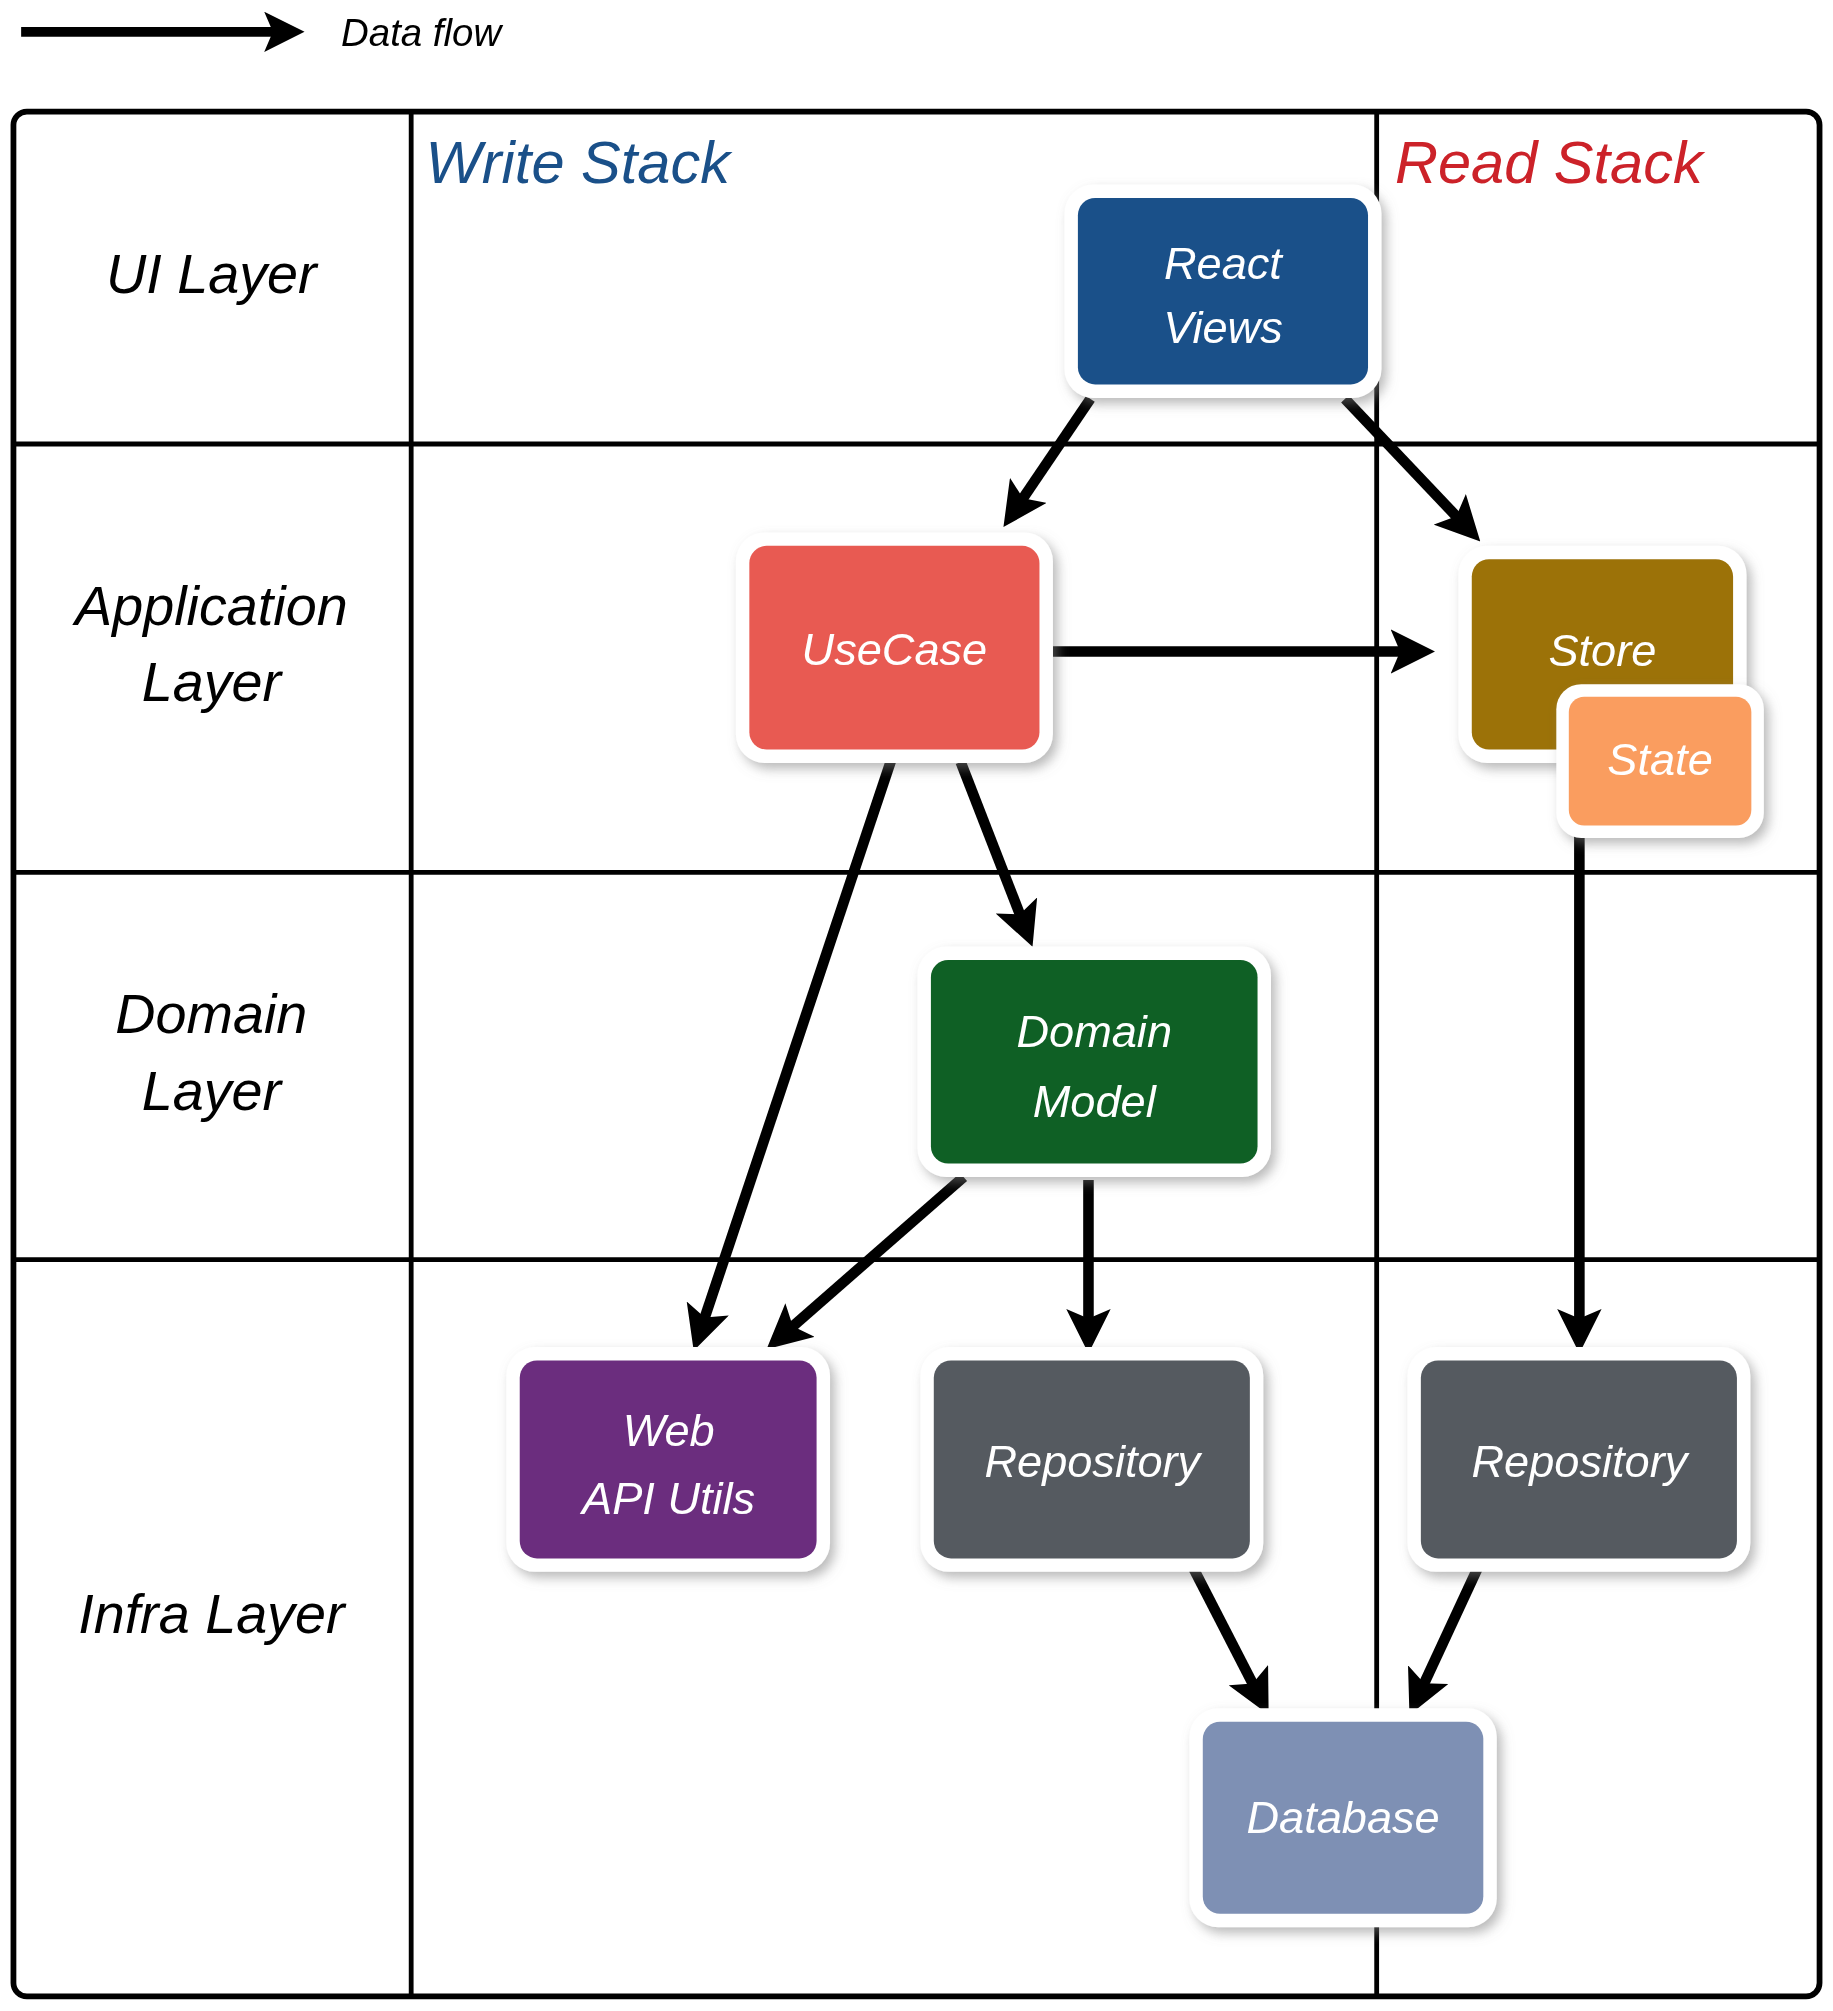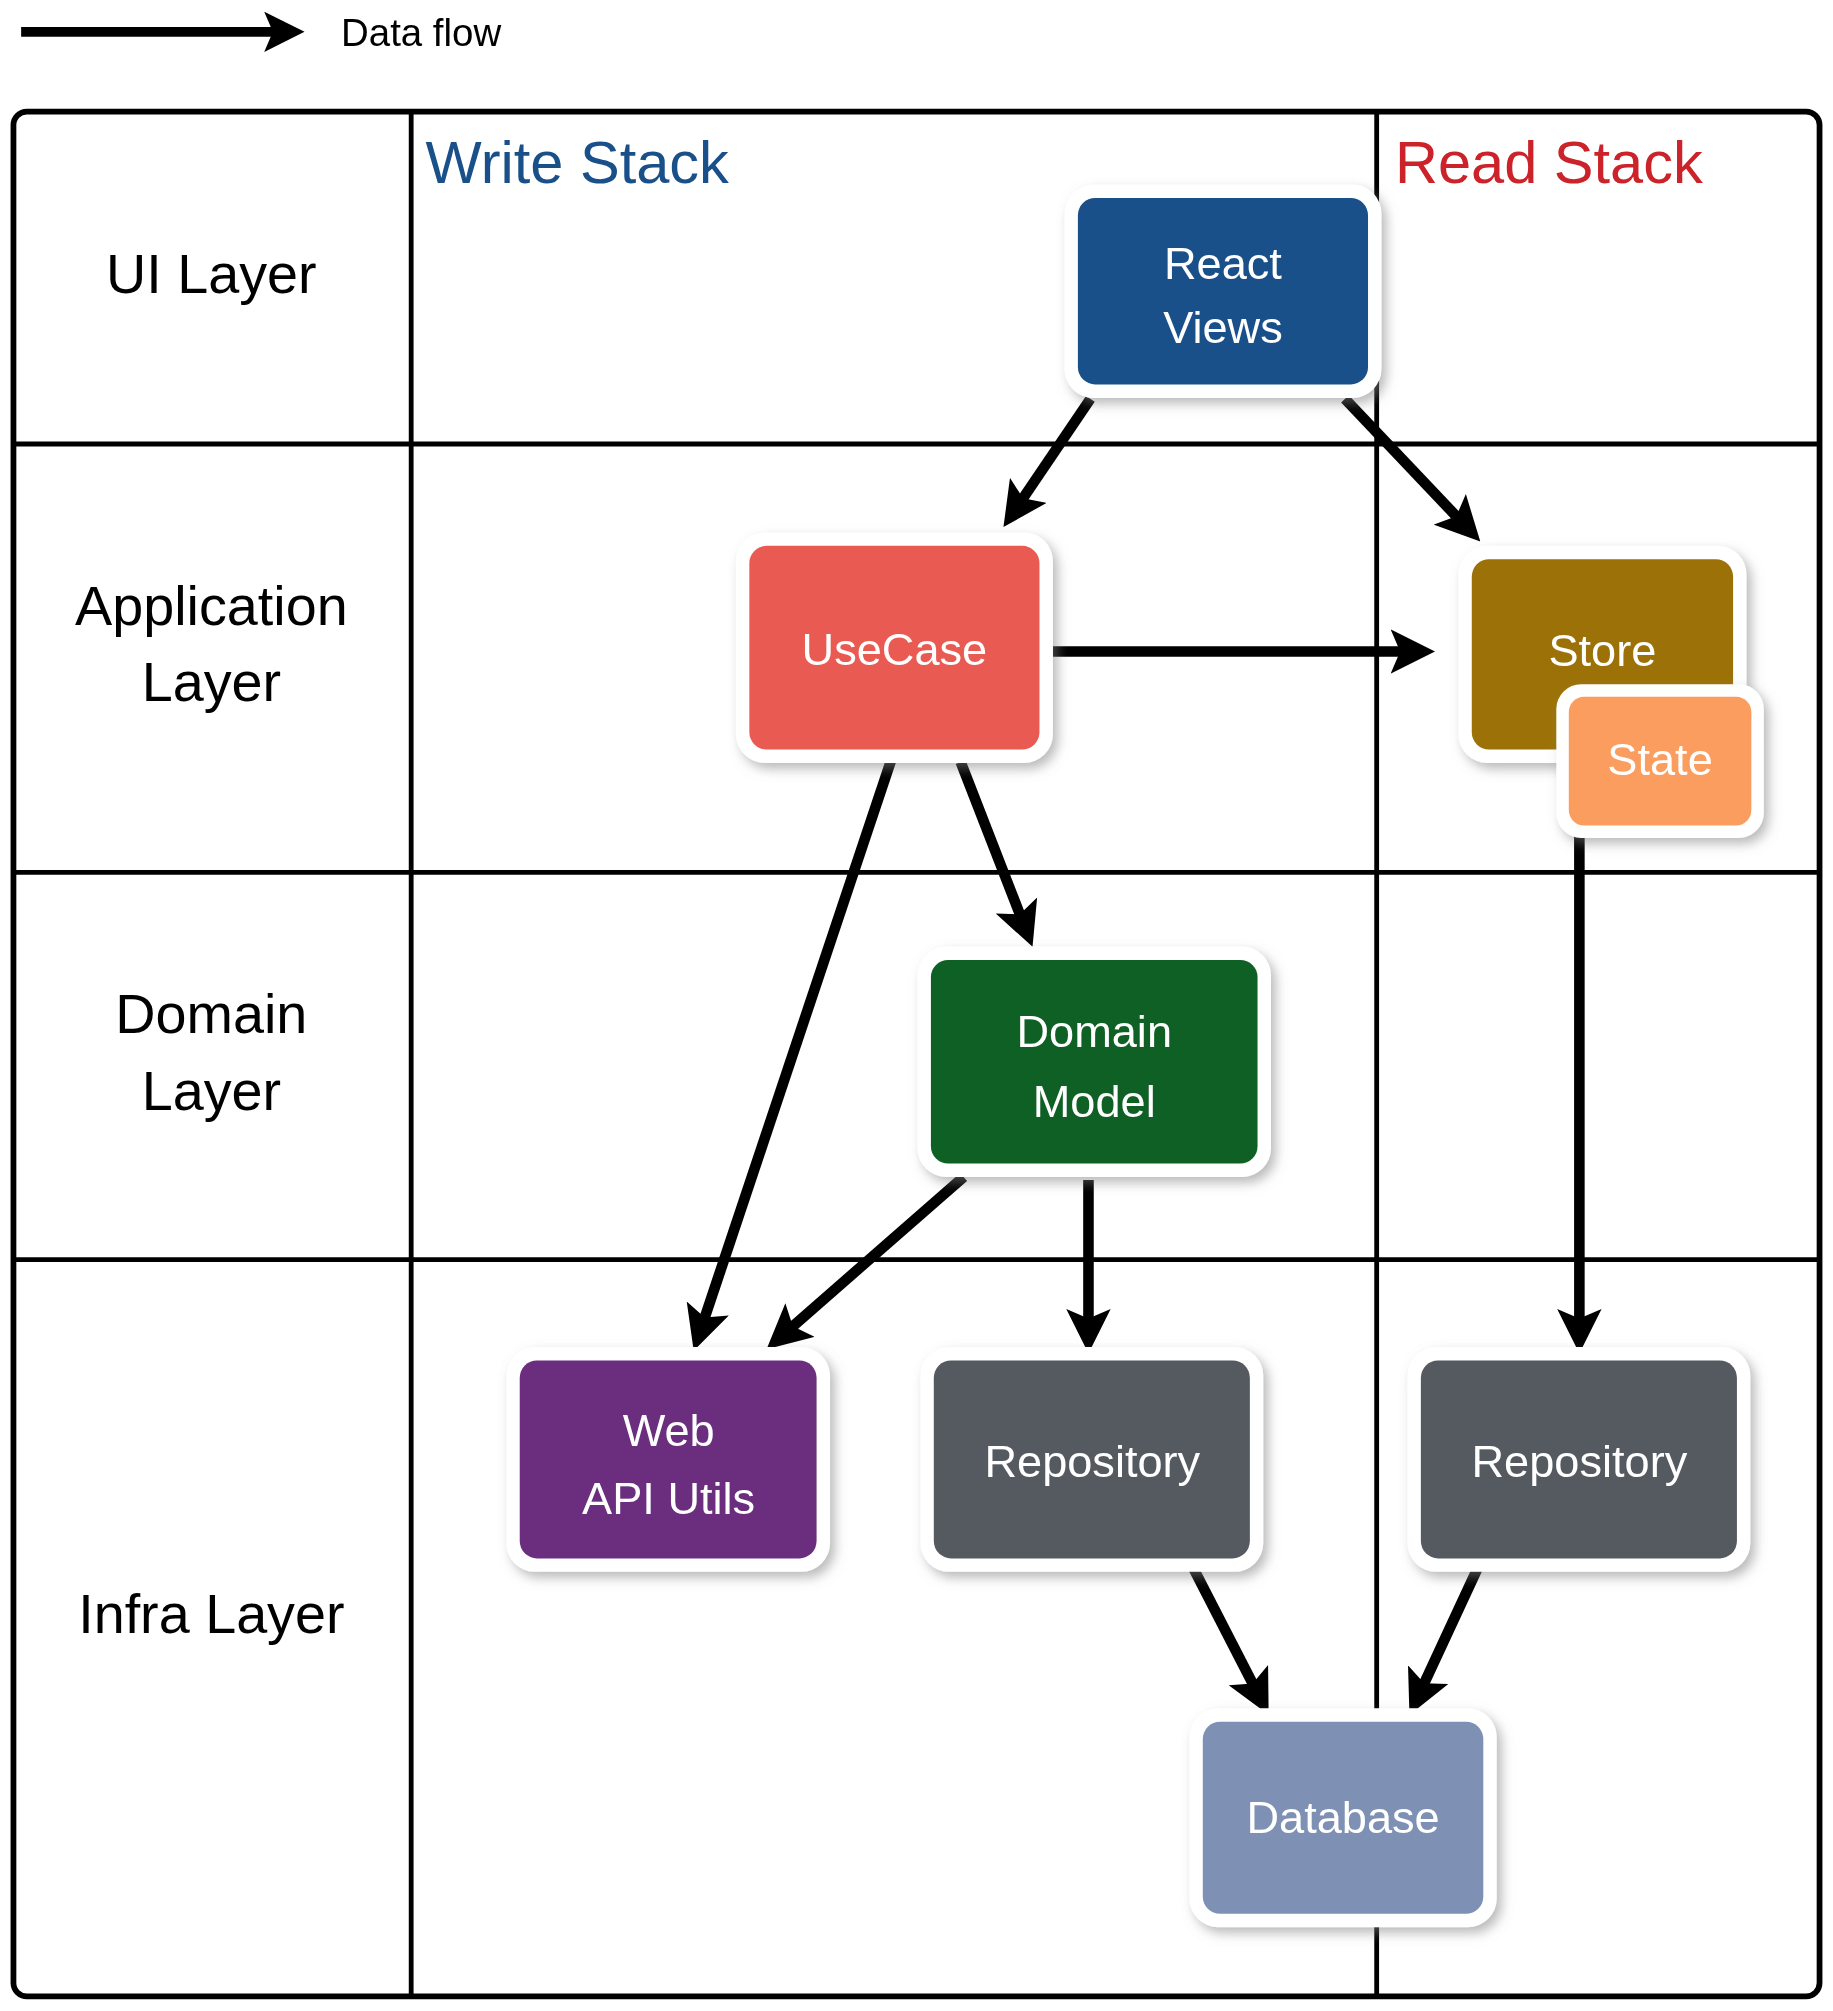--- a/index.html
+++ b/index.html
@@ -10,20 +10,21 @@
   body {
     width: 1833px;
     height: 2012px;
     font-family: "Liberation Sans", sans-serif;
     overflow: hidden;
   }
   #diagram-root {
     position: relative;
     width: 1833px;
     height: 2012px;
+    font-style: italic;
   }
   svg.canvas {
     position: absolute;
     top: 0;
     left: 0;
     width: 1833px;
     height: 2012px;
     display: block;
   }
   .grid-line {

